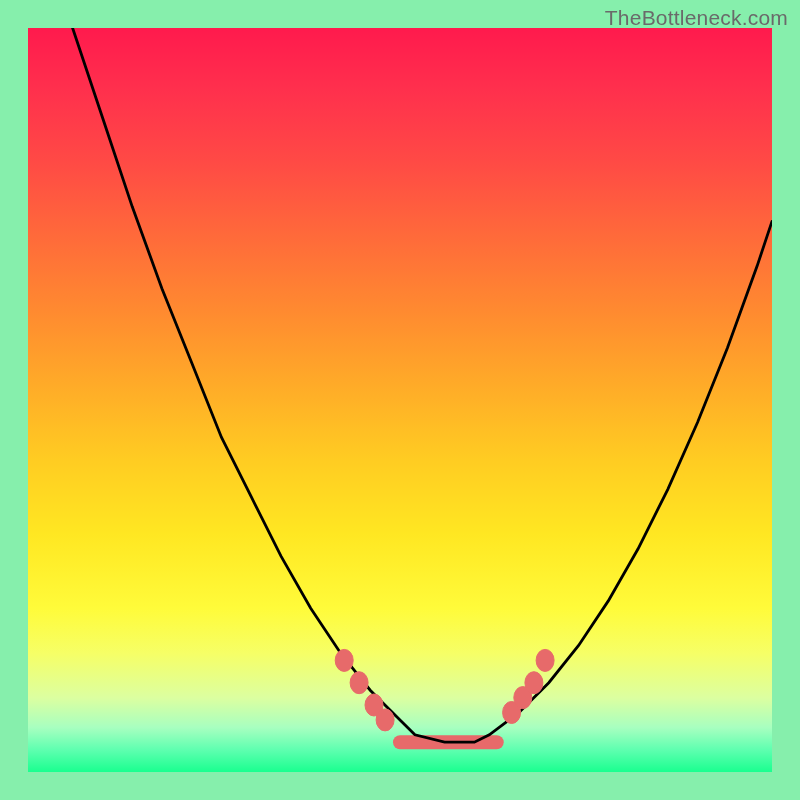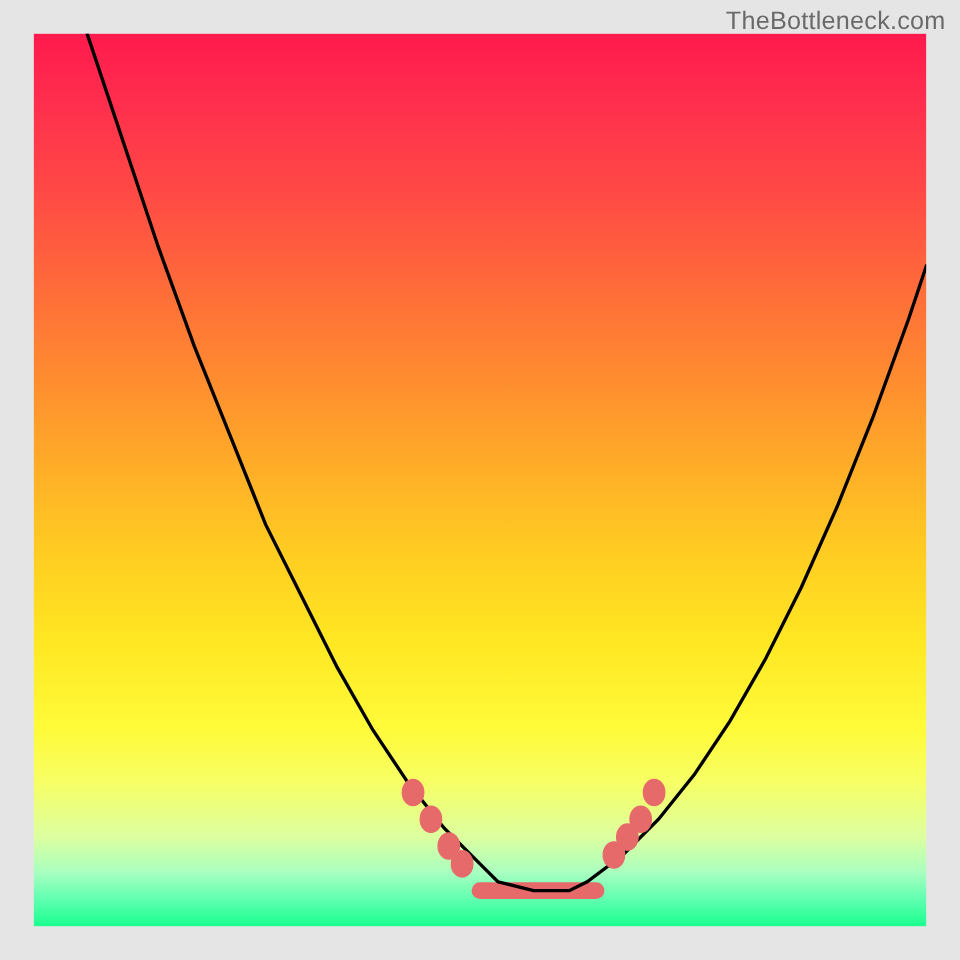--- a/index.html
+++ b/index.html
@@ -7,21 +7,21 @@
     padding: 0;
     width: 800px;
     height: 800px;
     background: #000;
     overflow: hidden;
     font-family: Arial, Helvetica, sans-serif;
   }
   .frame {
     position: absolute;
     inset: 0;
-    background: #e5e5e5;
+    background: #86efac;
   }
   .plot {
     position: absolute;
     left: 28px;
     top: 28px;
     width: 744px;
     height: 744px;
     overflow: hidden;
   }
   .gradient {

